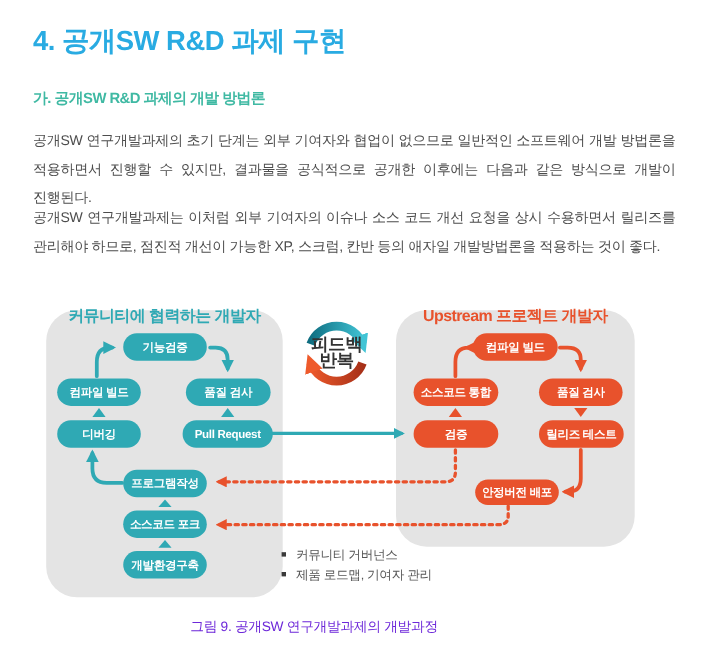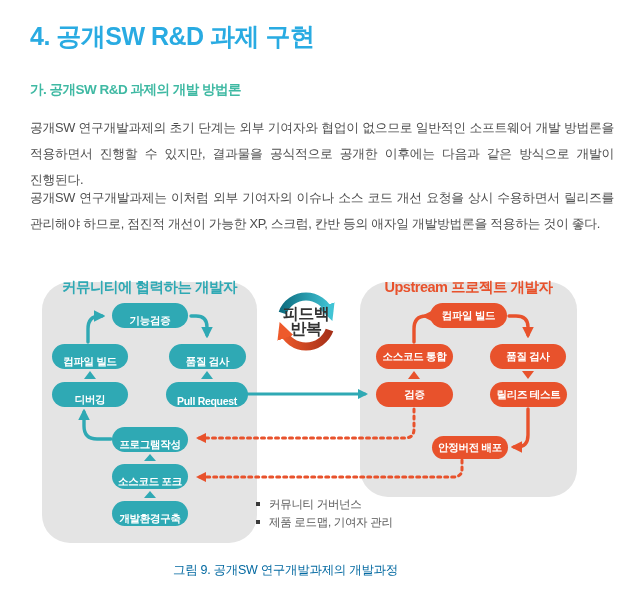--- a/index.html
+++ b/index.html
@@ -25,37 +25,37 @@
   .panel-left{left:42px;top:282px;width:215px;height:261px;}
   .panel-right{left:360px;top:282px;width:217px;height:215px;}
 
   .diagram-title{position:absolute;top:278px;font-size:14.5px;font-weight:bold;text-align:center;letter-spacing:-0.5px;z-index:3;}
   .diagram-title.left{left:42px;width:215px;color:var(--node-teal,#2fa9b4);}
   .diagram-title.right{left:360px;width:217px;color:var(--node-orange,#e8522c);}
 
   .arrows{position:absolute;left:0;top:0;width:640px;height:595px;z-index:2;pointer-events:none;}
 
   .node{position:absolute;height:25px;border-radius:13px;color:#fff;font-size:10.5px;font-weight:bold;display:flex;align-items:center;justify-content:center;z-index:3;letter-spacing:-0.3px;white-space:nowrap;}
-  .node.teal{background:var(--node-teal,#2fa9b4);align-items:flex-end;}
+  .node.teal{background:var(--node-teal,#2fa9b4);}
   .node.orange{background:var(--node-orange,#e8522c);}
   .node .underline{text-underline-offset:2px;}
 
   .stroke-teal{stroke:var(--node-teal,#2fa9b4);}
   .stroke-orange{stroke:var(--node-orange,#e8522c);}
   .fill-teal{fill:var(--node-teal,#2fa9b4);}
   .fill-orange{fill:var(--node-orange,#e8522c);}
 
   .feedback-label{position:absolute;left:281px;top:306px;width:50px;text-align:center;font-size:16px;font-weight:bold;color:#333;line-height:15px;z-index:3;letter-spacing:-0.5px;}
 
   .bullets{position:absolute;left:256px;top:495px;z-index:3;}
   .bullet-row{display:flex;align-items:center;height:18px;}
   .bullet-sq{width:4px;height:4px;background:#3a3a3a;margin-right:9px;flex:none;}
   .bullet-txt{font-size:11.5px;color:#555;letter-spacing:-0.3px;white-space:nowrap;}
 
-  .figure-caption{position:absolute;left:0;top:562px;width:571px;text-align:center;font-size:12.5px;color:#0369a1;letter-spacing:-0.3px;}
+  .figure-caption{position:absolute;left:0;top:562px;width:571px;text-align:center;font-size:12.5px;color:#6d28d9;letter-spacing:-0.3px;}
 </style>
 </head>
 <body>
 
 <div class="page">
 
   <div class="page-title">4. 공개SW R&amp;D 과제 구현</div>
   <div class="section-subtitle">가. 공개SW R&amp;D 과제의 개발 방법론</div>
 
   <p class="para p1">공개SW 연구개발과제의 초기 단계는 외부 기여자와 협업이 없으므로 일반적인 소프트웨어 개발 방법론을 적용하면서 진행할 수 있지만, 결과물을 공식적으로 공개한 이후에는 다음과 같은 방식으로 개발이 진행된다.</p>

